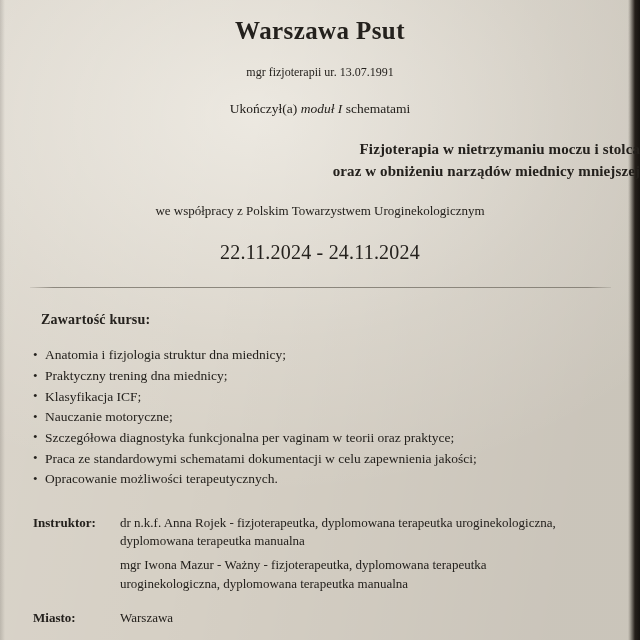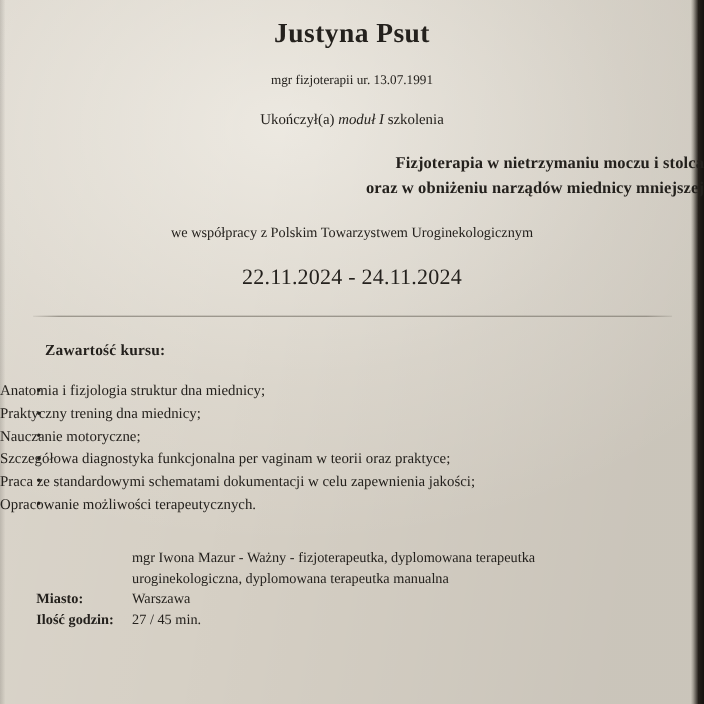--- a/index.html
+++ b/index.html
@@ -103,40 +103,41 @@
   }
 
   ul.bullets {
     list-style: none;
     margin: 17px 0 0 0;
     padding: 0;
   }
   ul.bullets li {
     font-size: 13.5px;
     line-height: 1.53;
+    padding-left: 45px;
     position: relative;
   }
   ul.bullets li::before {
     content: "\2022";
     position: absolute;
     left: 33px;
     top: -0.5px;
     font-size: 13px;
   }
 
   .details {
     margin: 24px 0 0 0;
     font-size: 13px;
   }
   .detail-row {
     display: flex;
     align-items: flex-start;
     line-height: 1.43;
   }
-  .detail-row + .detail-row { margin-top: 0px; }
+  .detail-row + .detail-row { margin-top: 16px; }
   .detail-label {
     flex: 0 0 auto;
     width: 87px;
     margin-left: 33px;
     font-weight: bold;
     font-size: 13px;
   }
   .detail-value {
     flex: 1 1 auto;
     padding-right: 58px;
@@ -144,54 +145,59 @@
   }
   .gap-sm { height: 5px; }
 </style>
 </head>
 <body>
 
 <div class="page">
 
   <div class="content">
 
-    <div class="center name">Justyna Psut</div>
+    <div class="center name">Warszawa Psut</div>
 
     <div class="center subline">mgr fizjoterapii  ur. 13.07.1991</div>
 
     <div class="center module-line">
       <span>Ukończył(a)</span>
       <span class="module-em">moduł I</span>
-      <span>szkolenia</span>
+      <span>schematami</span>
     </div>
 
     <div class="center course-title">
       <div>Fizjoterapia w nietrzymaniu moczu i stolca</div>
       <div>oraz w obniżeniu narządów miednicy mniejszej</div>
     </div>
 
     <div class="center partner">we współpracy z Polskim Towarzystwem Uroginekologicznym</div>
 
     <div class="center dates">22.11.2024 - 24.11.2024</div>
 
     <div class="rule"></div>
 
     <div class="section-heading">Zawartość kursu:</div>
 
     <ul class="bullets">
       <li>Anatomia i fizjologia struktur dna miednicy;</li>
       <li>Praktyczny trening dna miednicy;</li>
+      <li>Klasyfikacja ICF;</li>
       <li>Nauczanie motoryczne;</li>
       <li>Szczegółowa diagnostyka funkcjonalna per vaginam w teorii oraz praktyce;</li>
       <li>Praca ze standardowymi schematami dokumentacji w celu zapewnienia jakości;</li>
       <li>Opracowanie możliwości terapeutycznych.</li>
     </ul>
 
     <div class="details">
 
+      <div class="detail-row">
+        <div class="detail-label">Instruktor:</div>
+        <div class="detail-value">dr n.k.f. Anna Rojek - fizjoterapeutka, dyplomowana terapeutka uroginekologiczna, dyplomowana terapeutka manualna</div>
+      </div>
 
       <div class="gap-sm"></div>
 
       <div class="detail-row">
         <div class="detail-label"></div>
         <div class="detail-value">mgr Iwona Mazur - Ważny - fizjoterapeutka, dyplomowana terapeutka uroginekologiczna, dyplomowana terapeutka manualna</div>
       </div>
 
       <div class="detail-row">
         <div class="detail-label">Miasto:</div>

